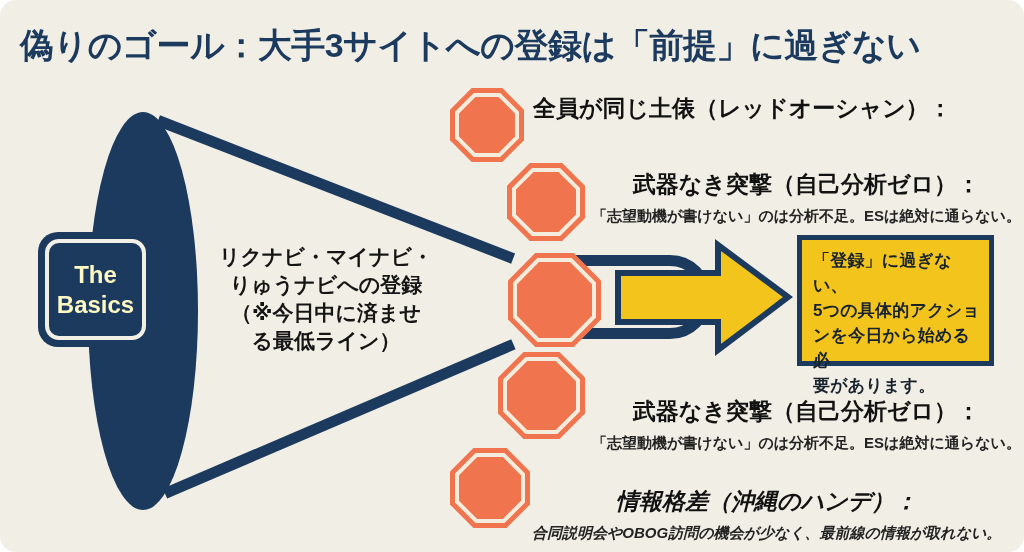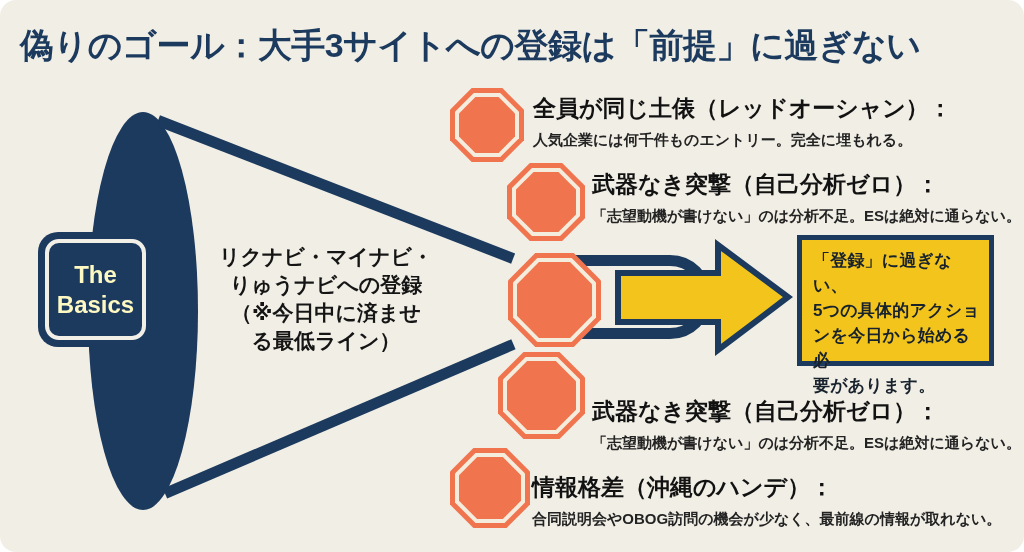--- a/index.html
+++ b/index.html
@@ -56,27 +56,27 @@
   
   .callout{
     position:absolute;left:797px;top:235px;width:197px;height:131px;box-sizing:border-box;
     background:var(--gold,#f3c51c);border:5px solid var(--navy,#1b3a5e);z-index:3;
   }
   .callout-text{
     font-size:17px;line-height:25px;font-weight:bold;color:#18222d;
     padding:8px 4px 0 11px;white-space:pre-line;letter-spacing:0.2px;
   }
   
-  .warn{position:absolute;z-index:3;}
+  .warn{position:absolute;z-index:3;text-align:center;}
   .warn .wt{font-size:23px;font-weight:bold;color:#121212;white-space:nowrap;}
   .warn .wd{font-size:15px;font-weight:bold;color:#232323;margin-top:7px;white-space:nowrap;}
   .w1{left:533px;top:93px;}
   .w2{left:592px;top:169px;}
   .w3{left:592px;top:396px;}
-  .w4{left:532px;top:472px;}
+  .w4{left:532px;top:486px;font-style:italic;}
 </style>
 </head>
 <body>
 
 <div class="stage">
 
   <div class="page-title">偽りのゴール：大手3サイトへの登録は「前提」に過ぎない</div>
 
   <div class="funnel-ellipse"></div>
   <div class="cone top"></div>
@@ -122,21 +122,20 @@
 
   <div class="callout">
     <div class="callout-text">「登録」に過ぎない、
 5つの具体的アクショ
 ンを今日から始める必
 要があります。</div>
   </div>
 
   <div class="warn w1">
     <div class="wt">全員が同じ土俵（レッドオーシャン）：</div>
-    <div class="wd">人気企業には何千件ものエントリー。完全に埋もれる。</div>
   </div>
   <div class="warn w2">
     <div class="wt">武器なき突撃（自己分析ゼロ）：</div>
     <div class="wd">「志望動機が書けない」のは分析不足。ESは絶対に通らない。</div>
   </div>
   <div class="warn w3">
     <div class="wt">武器なき突撃（自己分析ゼロ）：</div>
     <div class="wd">「志望動機が書けない」のは分析不足。ESは絶対に通らない。</div>
   </div>
   <div class="warn w4">

